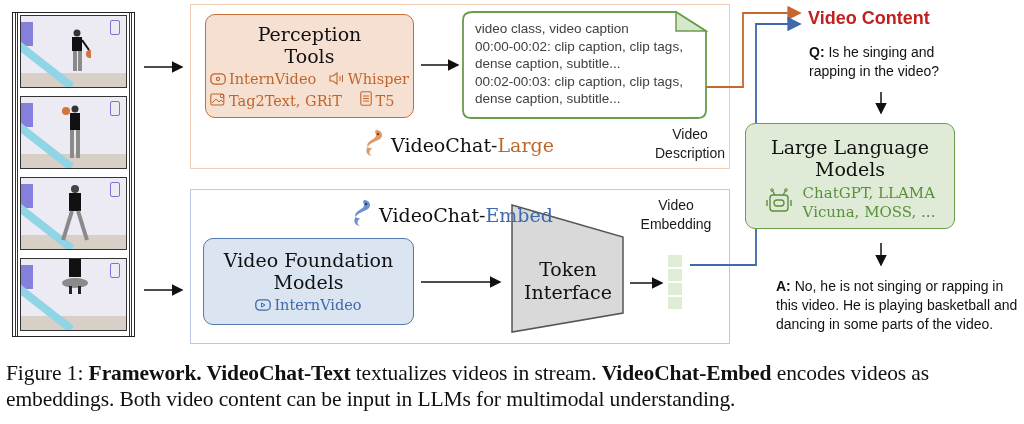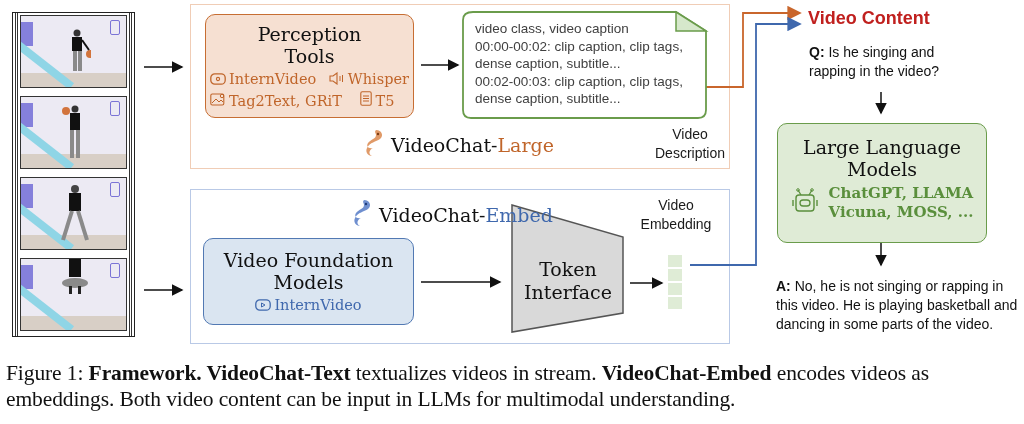--- a/index.html
+++ b/index.html
@@ -20,21 +20,21 @@
   .frame .logo { right: 6px; top: 4px; width: 10px; height: 15px; border: 1.5px solid #7b74d6; border-radius: 2px; }
   .frame .person { left: 46px; top: 10px; width: 18px; height: 50px; }
 
   
   #text-panel { left: 190px; top: 4px; width: 540px; height: 165px; border: 1px solid #f0cdb6; }
   #embed-panel { left: 190px; top: 189px; width: 540px; height: 155px; border: 1px solid #b9c9e6; }
 
   .box { border-radius: 10px; text-align: center; }
   #perception-box { left: 205px; top: 14px; width: 209px; height: 104px; background: #f6e0d2; border: 1.8px solid #c76e33; }
   #vfm-box { left: 203px; top: 238px; width: 211px; height: 87px; background: #dae5f1; border: 1.8px solid #5279b3; }
-  #llm-box { left: 777px; top: 123px; width: 210px; height: 120px; background: #dfebd6; border: 1.8px solid #6a9c4b; }
+  #llm-box { left: 745px; top: 123px; width: 210px; height: 106px; background: #dfebd6; border: 1.8px solid #6a9c4b; }
 
   .box-title { font-size: 19px; line-height: 22px; color: #111; }
   .tool-row { font-size: 14.5px; color: #c0652a; line-height: 21px; white-space: nowrap; }
   .tool-row .ico { display: inline-block; vertical-align: middle; margin-right: 3px; }
   .note-text { left: 475px; top: 20px; font-size: 13.5px; line-height: 17.5px; color: #404040; white-space: nowrap; }
   .note-text b { font-weight: normal; }
 
   .caption-label { font-size: 14px; line-height: 19px; text-align: center; color: #1a1a1a; }
 
   #videochat-text-title { left: 362px; top: 128px; font-size: 19px; white-space: nowrap; display: flex; align-items: center; }
@@ -233,21 +233,21 @@
 <div id="video-content-title" class="abs sans">Video Content</div>
 
 <div id="question" class="abs sans">
   <div><b>Q:</b><span> Is he singing and</span></div>
   <div>rapping in the video?</div>
 </div>
 
 <div id="llm-box" class="abs box serif">
   <div class="box-title" style="margin-top:12px;">Large Language</div>
   <div class="box-title">Models</div>
-  <div style="display:flex;align-items:center;justify-content:center;margin-top:4px;font-weight:bold;">
+  <div style="display:flex;align-items:center;justify-content:center;margin-top:4px;">
     <span style="margin-right:10px;display:inline-block;"><svg width="28" height="28" viewBox="0 0 28 28">
           <line x1="10" y1="8" x2="7" y2="3" stroke="#5a8f3c" stroke-width="1.3"></line>
           <line x1="18" y1="8" x2="21" y2="3" stroke="#5a8f3c" stroke-width="1.3"></line>
           <circle cx="7" cy="3" r="1.3" fill="none" stroke="#5a8f3c"></circle>
           <circle cx="21" cy="3" r="1.3" fill="none" stroke="#5a8f3c"></circle>
           <rect x="5" y="8" width="18" height="16" rx="3" fill="none" stroke="#5a8f3c" stroke-width="1.4"></rect>
           <rect x="9" y="13" width="10" height="6" rx="3" fill="none" stroke="#5a8f3c" stroke-width="1.3"></rect>
           <line x1="2" y1="13" x2="2" y2="19" stroke="#5a8f3c" stroke-width="1.4"></line>
           <line x1="26" y1="13" x2="26" y2="19" stroke="#5a8f3c" stroke-width="1.4"></line>
         </svg></span>

